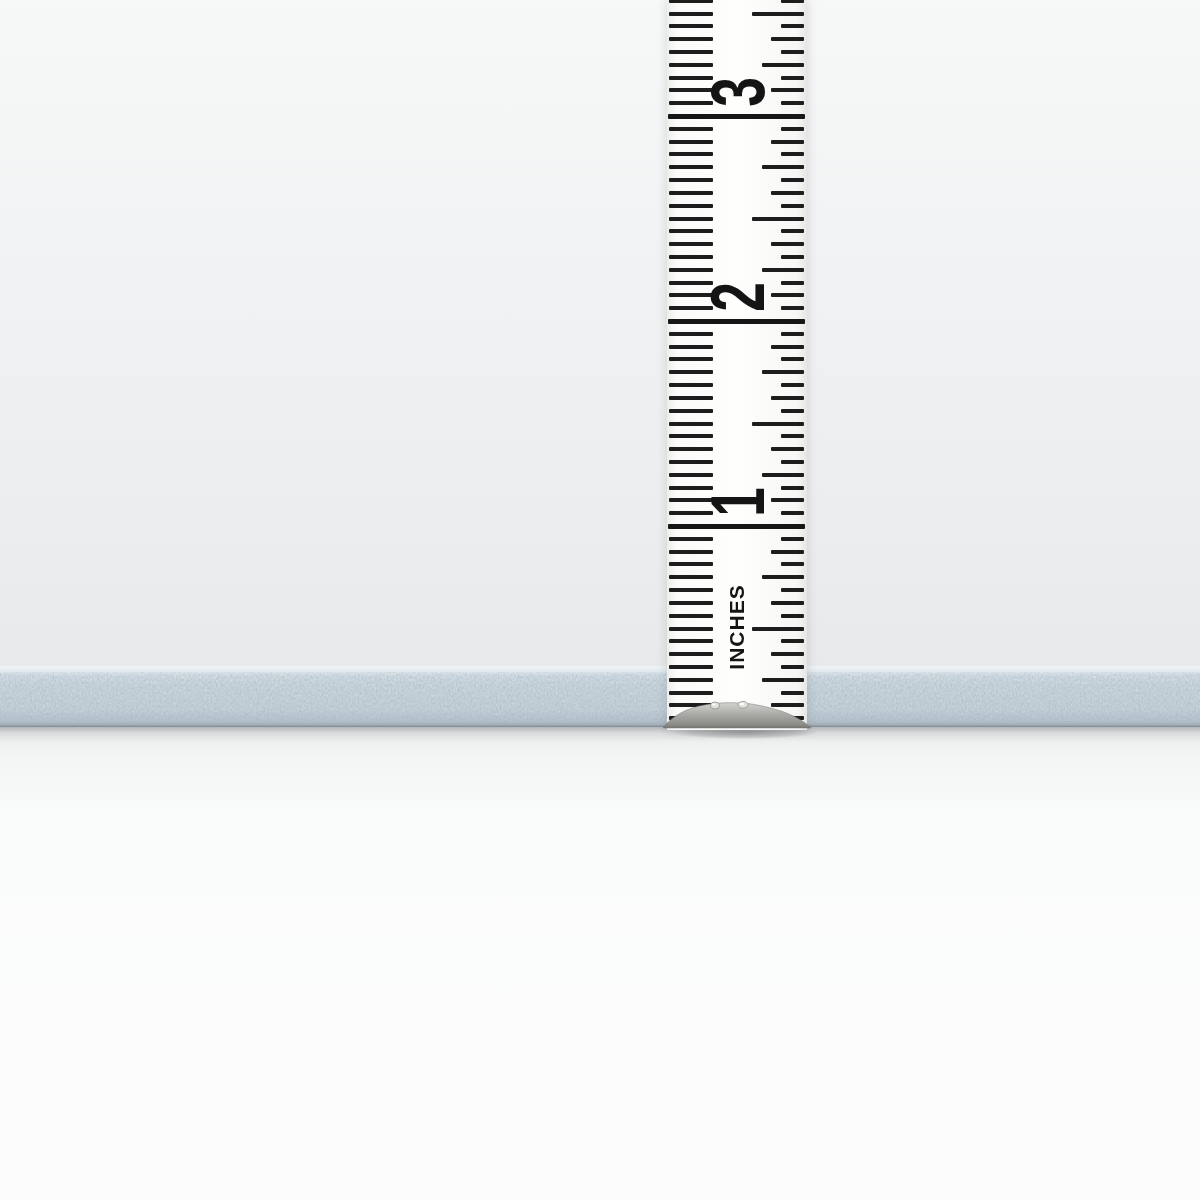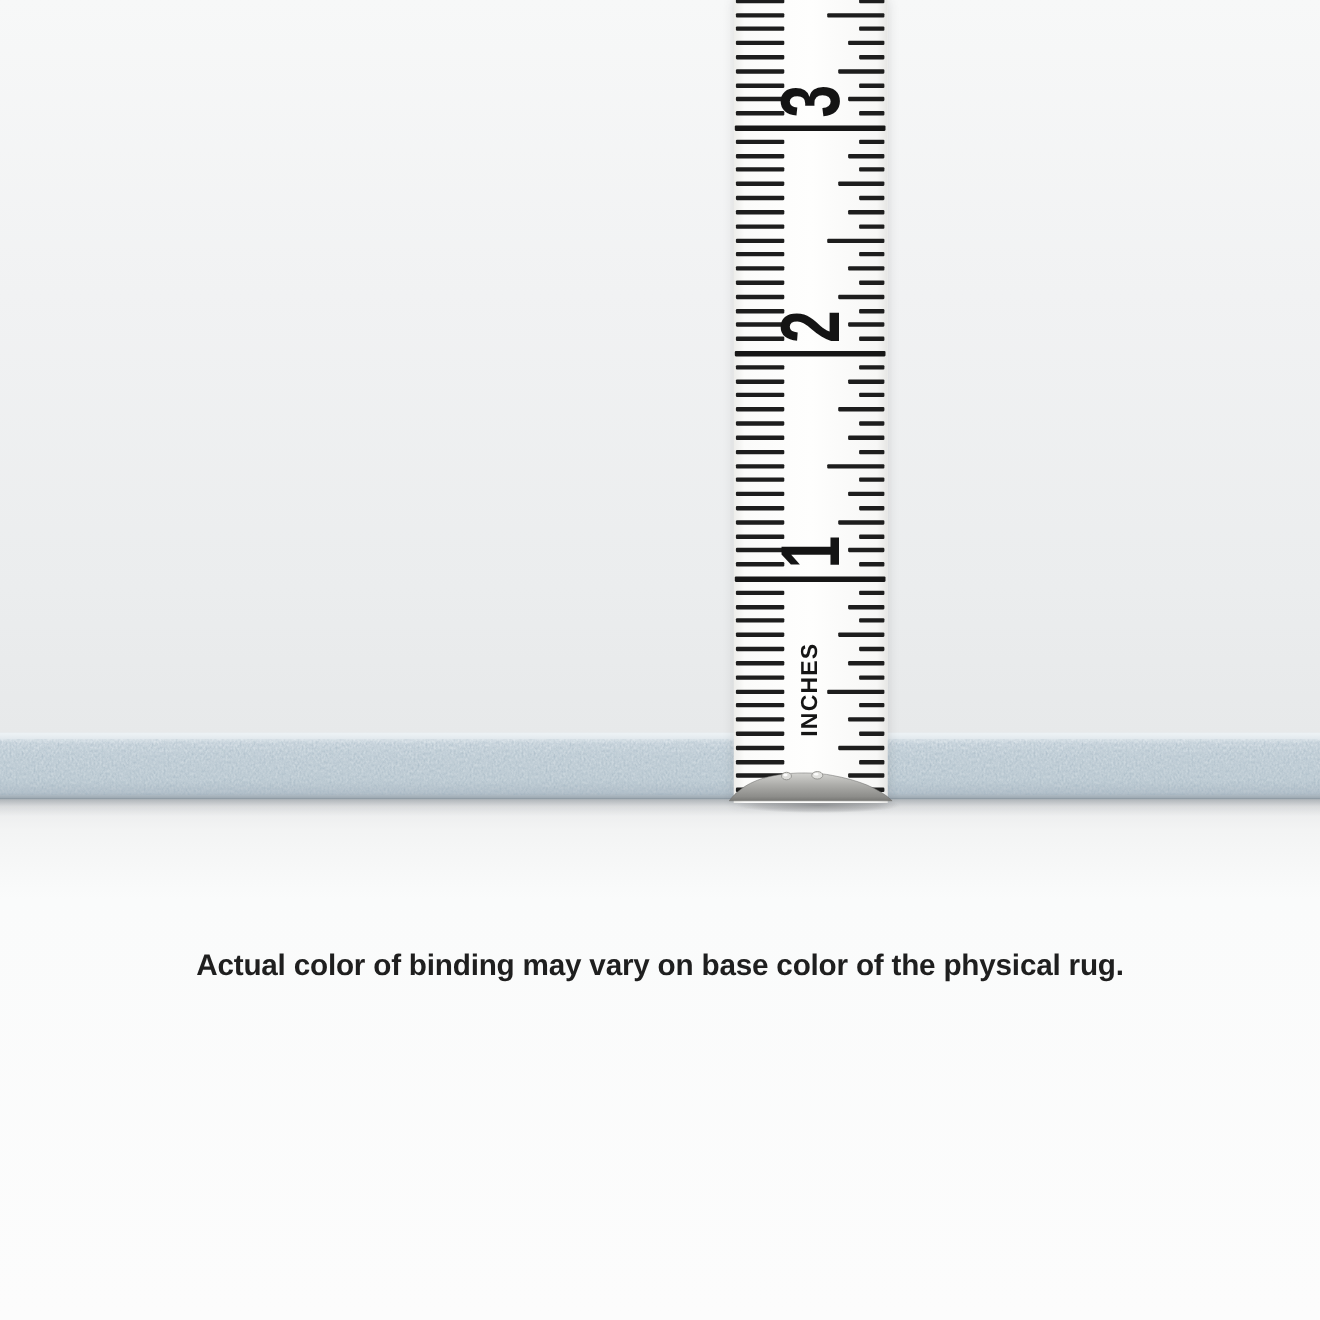--- a/index.html
+++ b/index.html
@@ -223,16 +223,15 @@
       </defs>
       <path d="M 2 30 C 10 19, 24 10, 46 6.5 C 60 4, 82 4, 96 7 C 118 11, 138 18, 150 30 Z" fill="url(#metal)" stroke="#6d6d6a" stroke-width="0.8" stroke-opacity="0.6"></path>
       <ellipse cx="54" cy="7.5" rx="4.5" ry="3.4" fill="#dededb" stroke="#8f8f8c" stroke-width="0.8"></ellipse>
       <ellipse cx="82" cy="6.8" rx="5" ry="3.4" fill="#e2e2df" stroke="#8f8f8c" stroke-width="0.8"></ellipse>
       <ellipse cx="53" cy="6.6" rx="2" ry="1.2" fill="#ffffff" opacity="0.9"></ellipse>
       <ellipse cx="81" cy="5.9" rx="2.2" ry="1.2" fill="#ffffff" opacity="0.9"></ellipse>
     </svg>
   </div>
 
   <div class="disclaimer">
-    <div>Actual color of binding may vary on base color of the physical rug.</div>
   </div>
 
 </div>
 
 </body></html>

